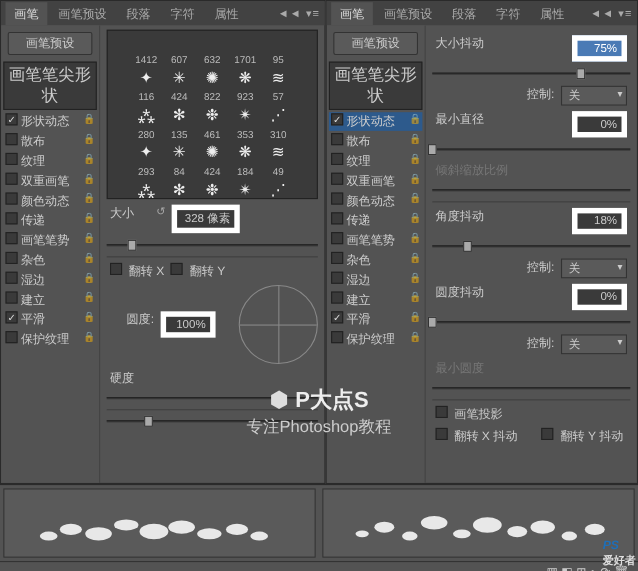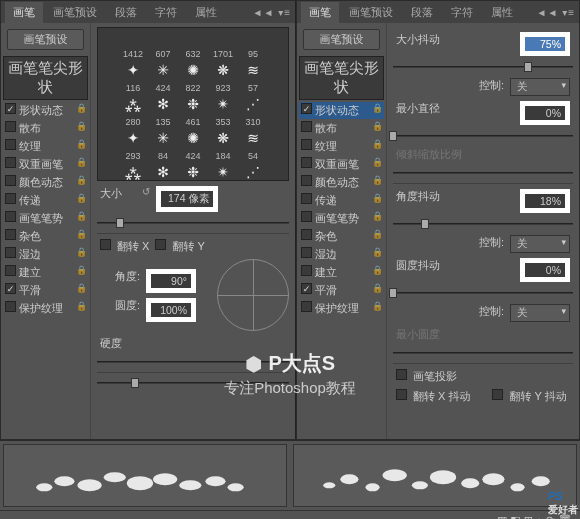--- a/index.html
+++ b/index.html
@@ -216,21 +216,21 @@
               </div>
               <div class="bcell">
                 <div class="bnum">424</div>
                 <div class="bicon">❉</div>
               </div>
               <div class="bcell">
                 <div class="bnum">184</div>
                 <div class="bicon">✴</div>
               </div>
               <div class="bcell">
-                <div class="bnum">54</div>
+                <div class="bnum">49</div>
                 <div class="bicon">⋰</div>
               </div>
             </div>
             <div class="brow">
               <div class="bcell">
                 <div class="bnum">273</div>
               </div>
               <div class="bcell">
                 <div class="bnum">59</div>
               </div>
@@ -241,39 +241,35 @@
                 <div class="bnum">94</div>
               </div>
               <div class="bcell">
                 <div class="bnum">426</div>
               </div>
             </div>
           </div>
       <div class="row">
         <span class="lbl">大小</span>
         <span class="reset-icon">↺</span>
-        <span class="field" style="min-width:62px">174 像素</span>
+        <span class="field" style="min-width:62px">328 像素</span>
       </div>
       <div class="slider">
             <div class="track"></div>
             <div class="thumb" style="left:12%"></div>
           </div>
       <div class="sep"></div>
       <div class="row">
         <span class="chk"></span>
             <span>翻转 X</span>
         <span class="chk"></span>
             <span>翻转 Y</span>
       </div>
       <div style="display:flex;gap:8px;align-items:center">
         <div style="flex:1">
-          <div class="row">
-                <span class="lbl lbl-r" style="min-width:40px">角度:</span>
-                <span class="field">90°</span>
-              </div>
           <div class="row">
                 <span class="lbl lbl-r" style="min-width:40px">圆度:</span>
                 <span class="field">100%</span>
               </div>
         </div>
         <div class="circle"></div>
       </div>
       <div class="row">
             <span class="lbl disabled">硬度</span>
           </div>

